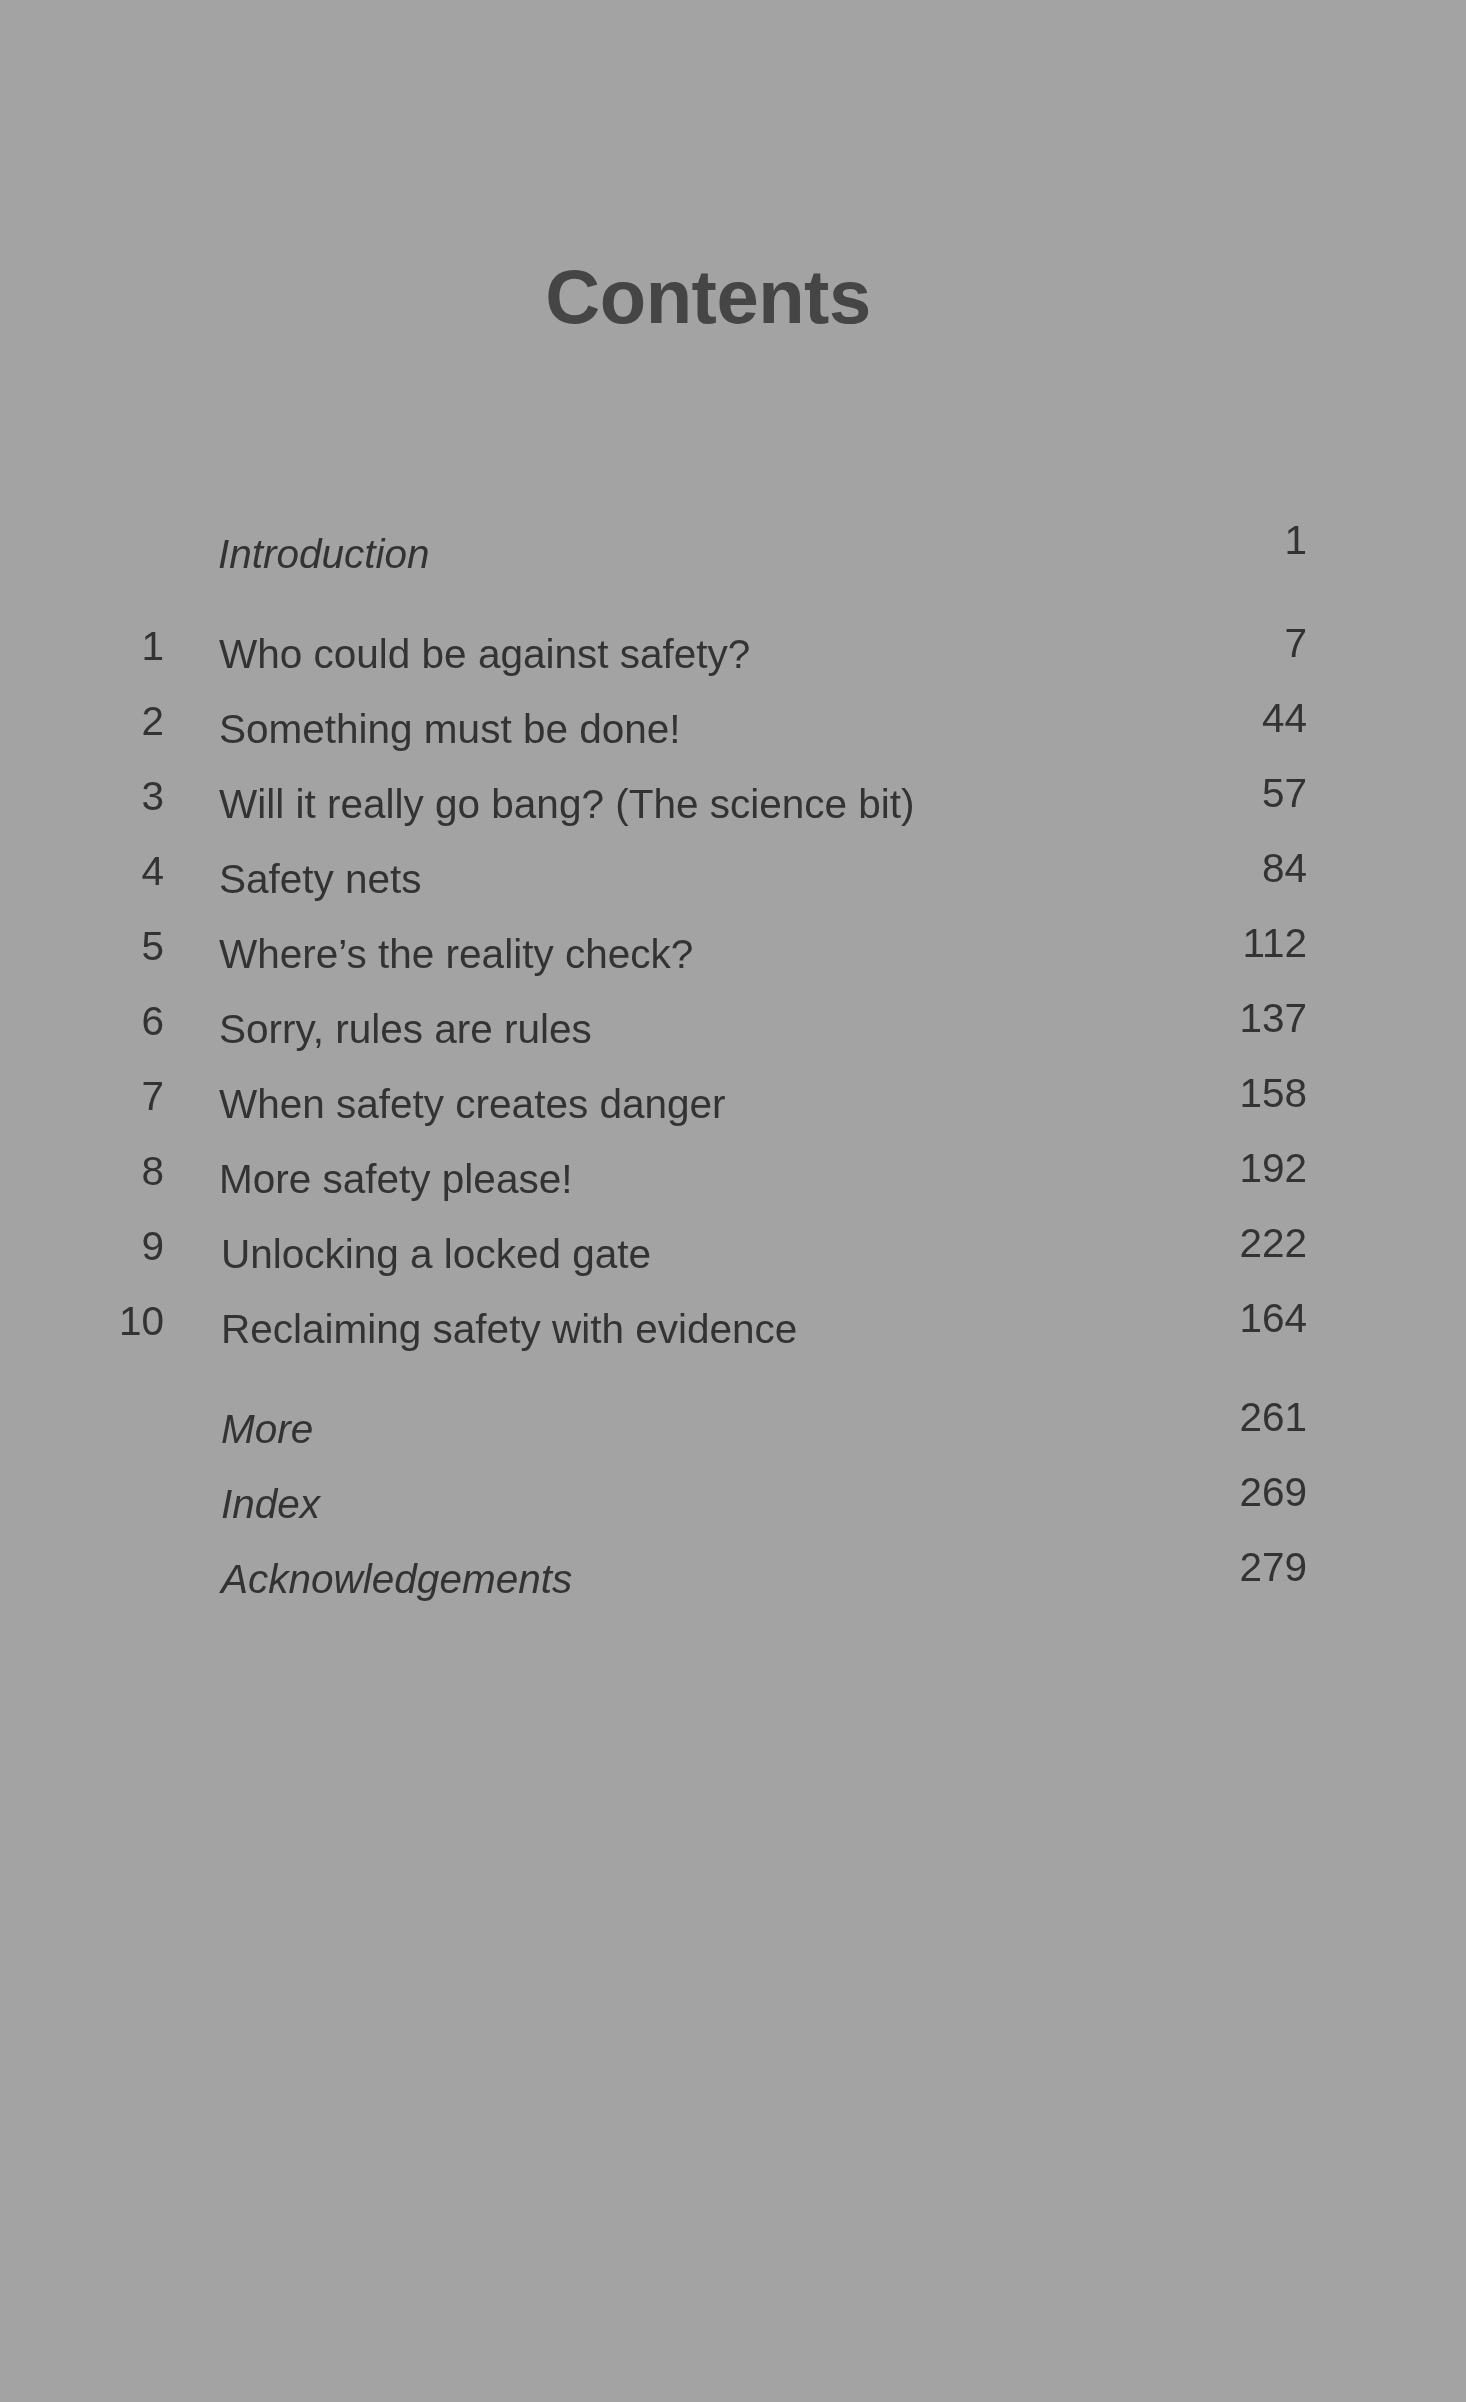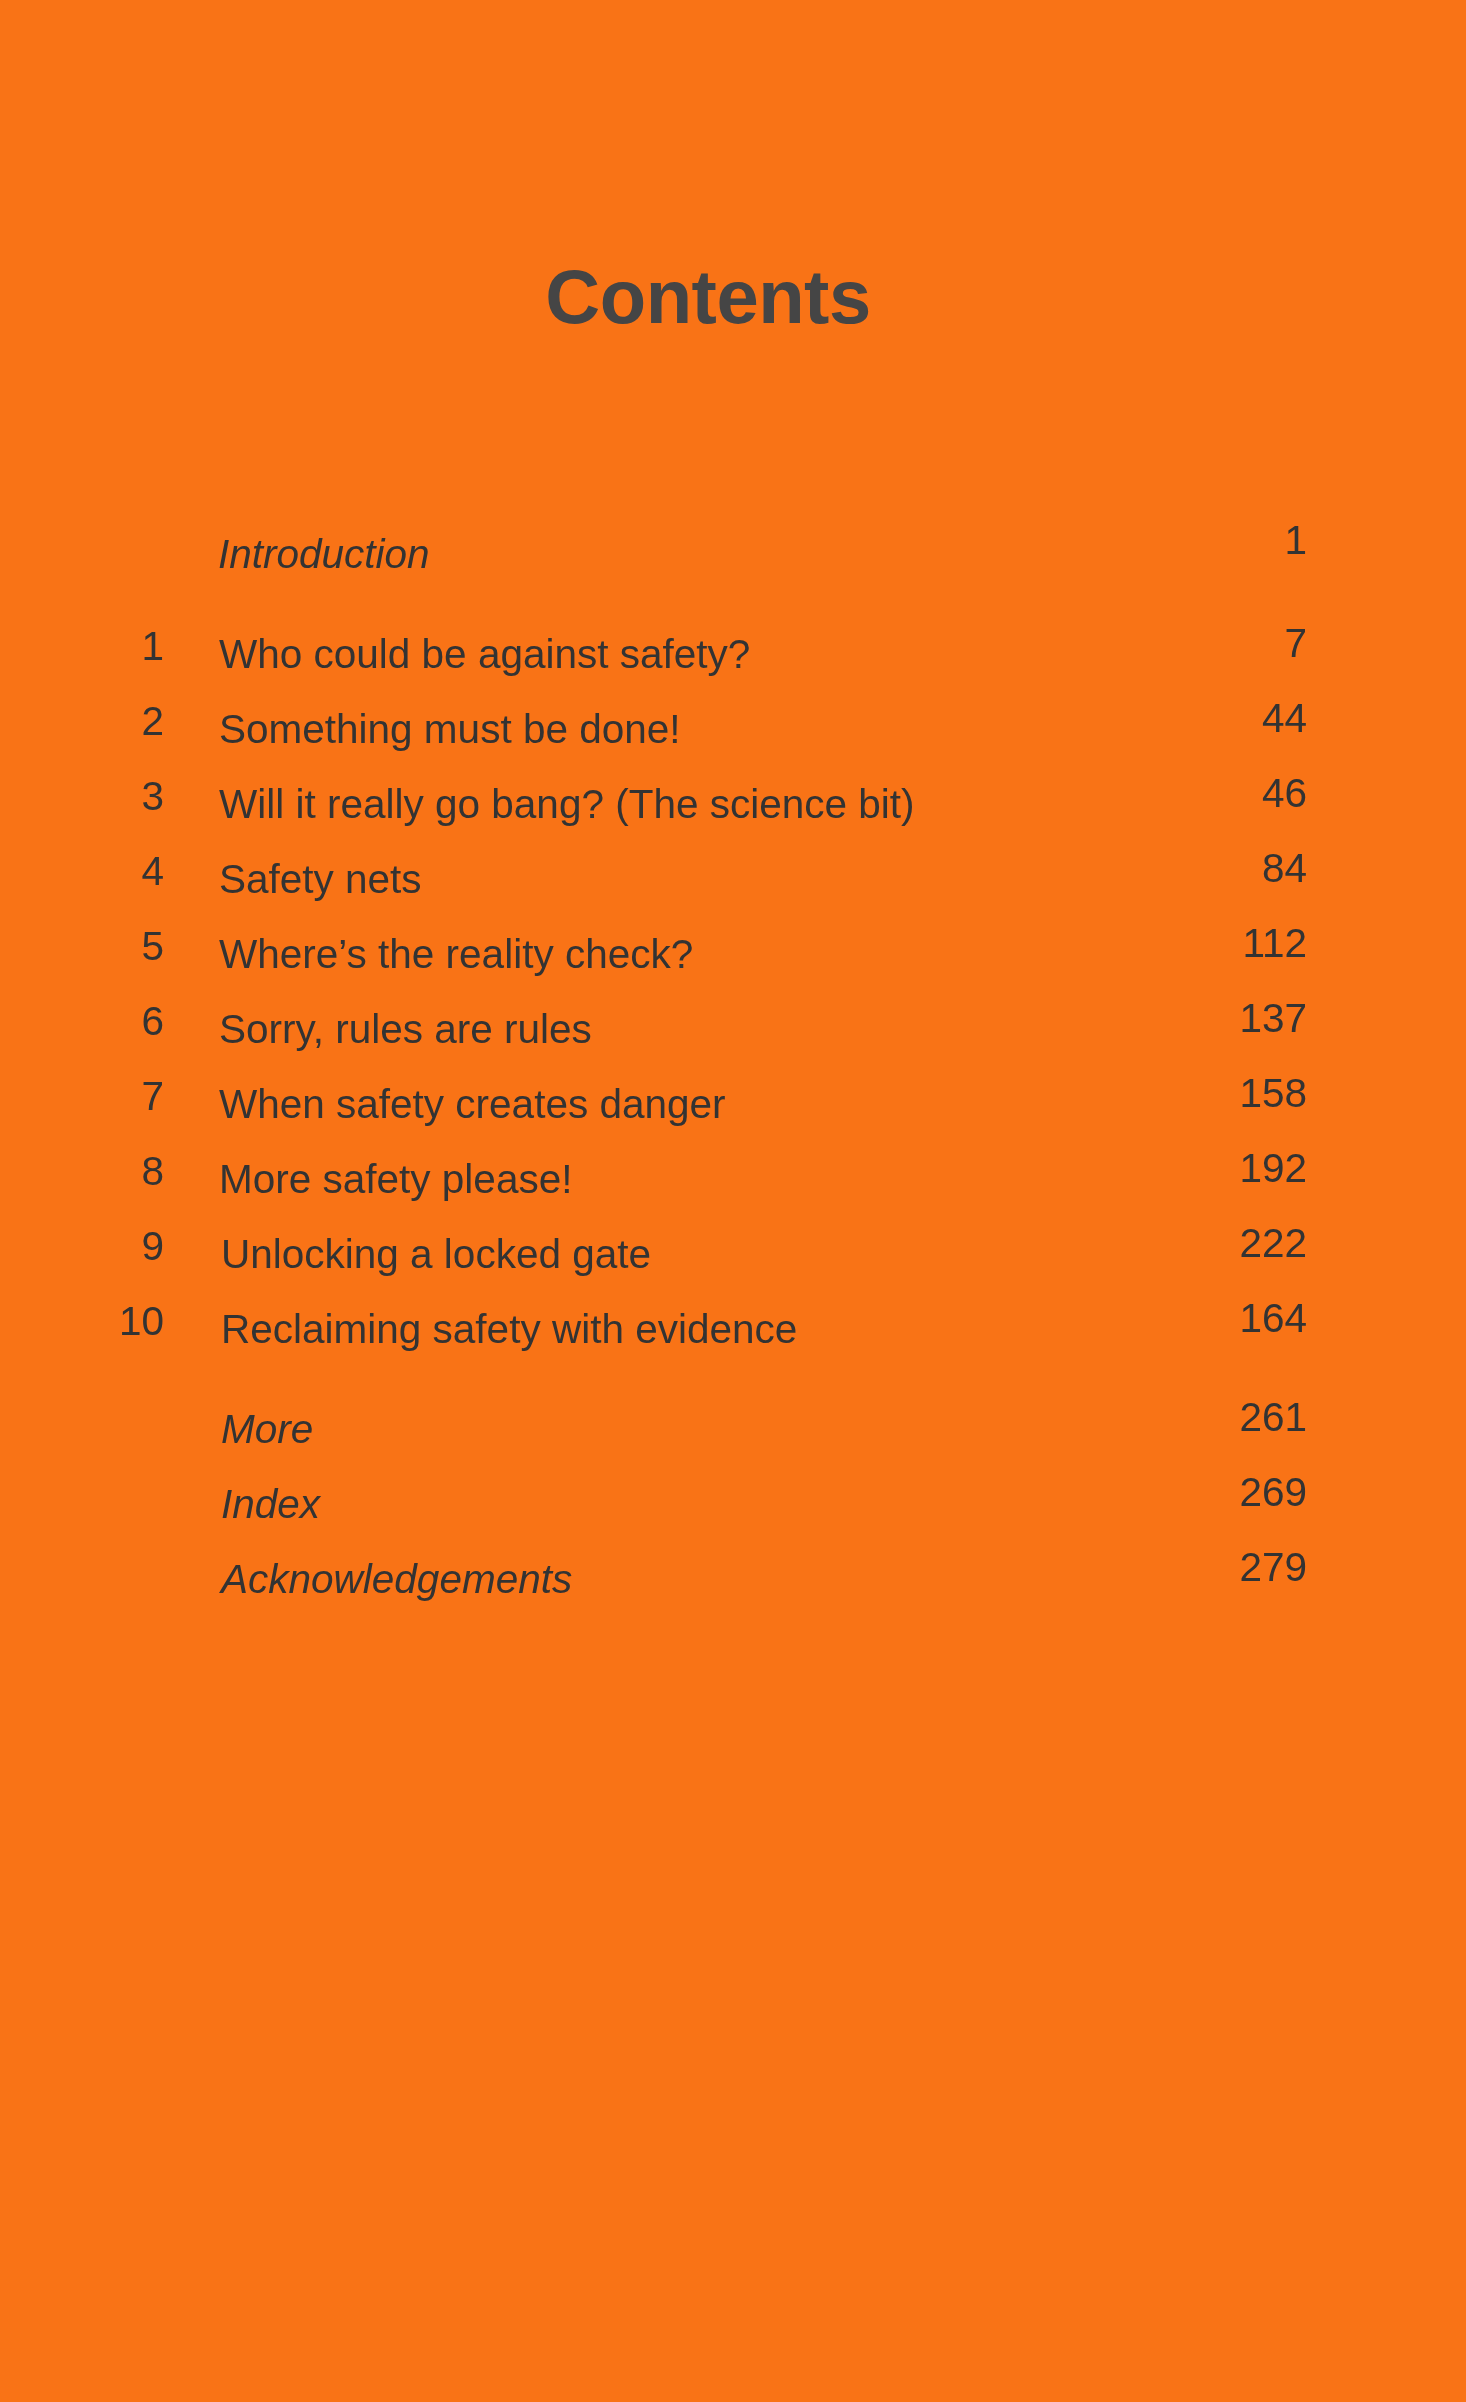--- a/index.html
+++ b/index.html
@@ -13,21 +13,21 @@
       position: relative;
       overflow: hidden;
       font-family: "Liberation Sans", sans-serif;
       color: #333333;
     }
     .page {
       position: absolute;
       left: 0; top: 0;
       width: 1466px;
       height: 2402px;
-      background: #f97316;
+      background: #a3a3a3;
     }
     .title {
       position: absolute;
       left: 0;
       width: 1416px;
       top: 252px;
       text-align: center;
       font-family: "Liberation Sans", sans-serif;
       font-weight: bold;
       font-size: 76px;
@@ -106,21 +106,21 @@
 
     <div class="row ch" style="top:696px;">
       <span class="num">2</span>
       <span class="label">Something must be done!</span>
       <span class="page-no" style="top:-3px;">44</span>
     </div>
 
     <div class="row ch" style="top:771px;">
       <span class="num">3</span>
       <span class="label">Will it really go bang? (The science bit)</span>
-      <span class="page-no" style="top:-3px;">46</span>
+      <span class="page-no" style="top:-3px;">57</span>
     </div>
 
     <div class="row ch" style="top:846px;">
       <span class="num">4</span>
       <span class="label">Safety nets</span>
       <span class="page-no" style="top:-3px;">84</span>
     </div>
 
     <div class="row ch" style="top:921px;">
       <span class="num">5</span>

